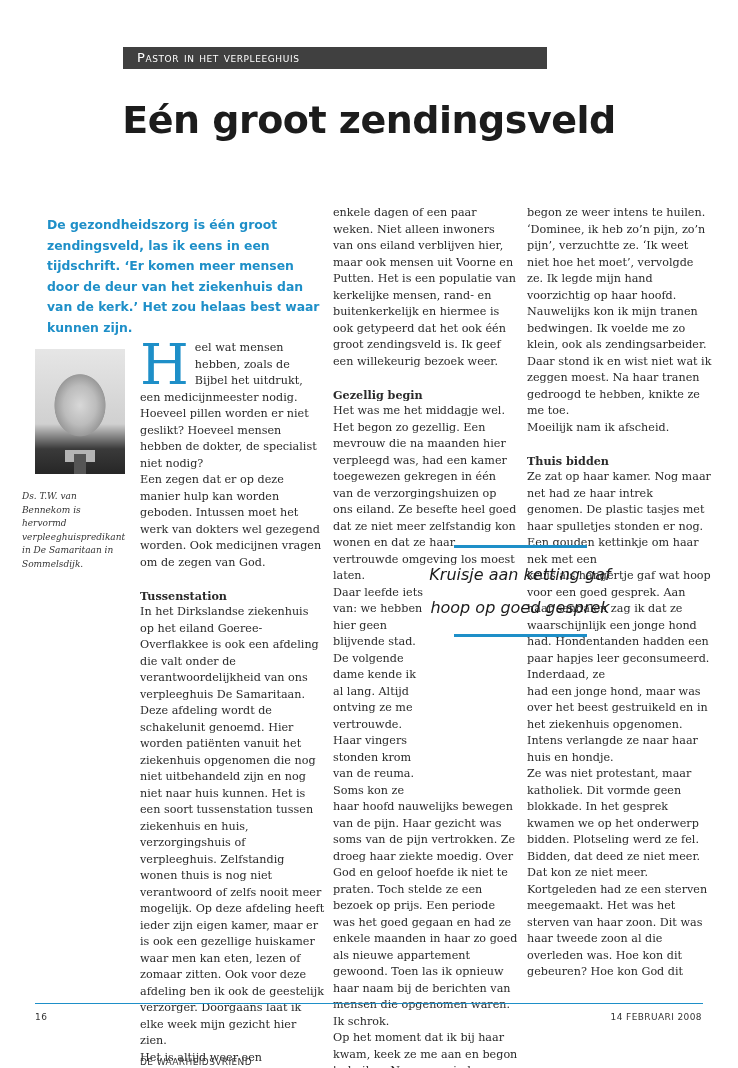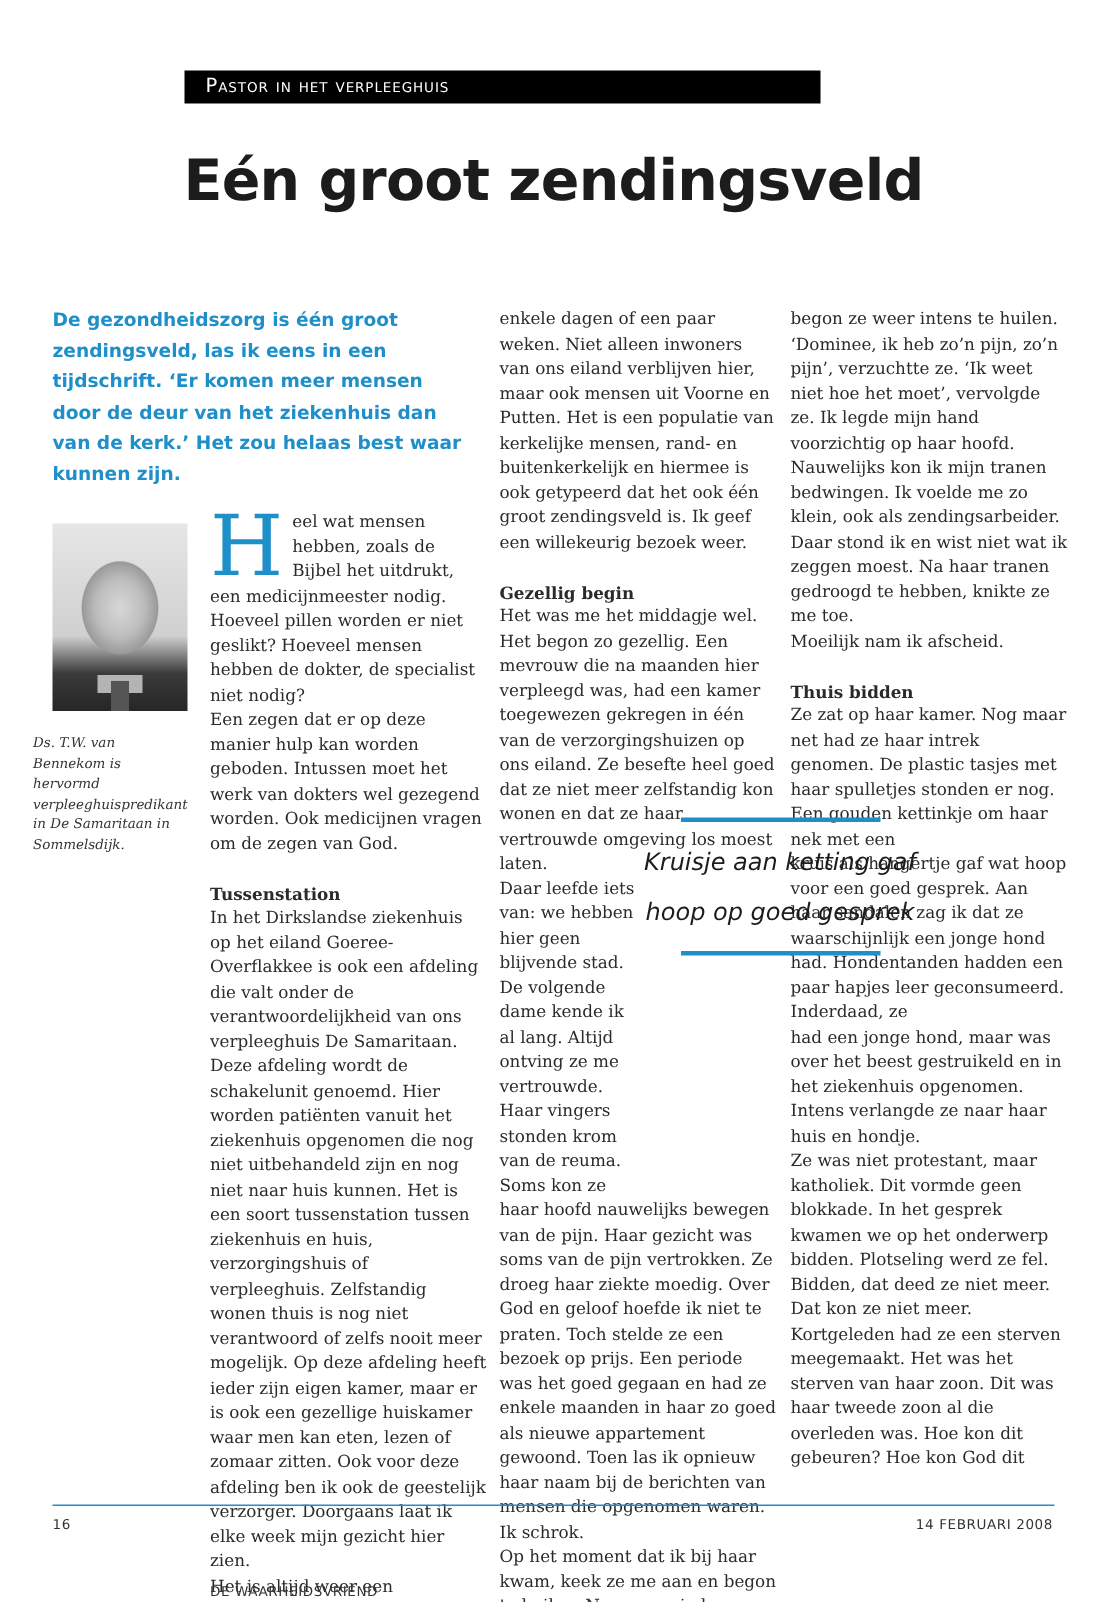--- a/index.html
+++ b/index.html
@@ -1,20 +1,20 @@
 <!DOCTYPE html>
 <html><head>
 <meta charset="utf-8">
 <style>
   html, body { margin: 0; padding: 0; background: #ffffff; }
   body { width: 738px; height: 1068px; position: relative; overflow: hidden; font-family: "DejaVu Serif", serif; color: #2a2a2a; }
-  .banner { position: absolute; left: 123px; top: 47px; width: 424px; height: 22px; background: #000000; }
+  .banner { position: absolute; left: 123px; top: 47px; width: 424px; height: 22px; background: #404040; }
   .banner span { position: absolute; left: 14px; top: 3px; color: #ffffff; font-family: "DejaVu Sans", sans-serif; font-size: 13px; letter-spacing: 0.6px; font-variant: small-caps; }
   .title { position: absolute; left: 0; width: 738px; top: 98px; text-align: center; font-family: "DejaVu Sans", sans-serif; font-weight: bold; font-size: 38px; color: #1c1c1c; letter-spacing: -0.5px; margin: 0; }
-  .lead { position: absolute; left: 35px; top: 203px; width: 280px; font-family: "DejaVu Sans", sans-serif; font-weight: bold; font-size: 12.4px; line-height: 20.5px; color: #1e8fc8; margin: 0; }
+  .lead { position: absolute; left: 35px; top: 203px; width: 280px; font-family: "DejaVu Sans", sans-serif; font-weight: bold; font-size: 12.4px; line-height: 20.5px; color: #1e8fc8; margin: 12px; }
   .photo { position: absolute; left: 35px; top: 349px; width: 90px; height: 125px; background: radial-gradient(ellipse 40% 35% at 50% 45%, #d8d8d8 0%, #bcbcbc 45%, #9a9a9a 70%, transparent 72%), linear-gradient(to bottom, #e6e6e6 0%, #d0d0d0 60%, #3a3a3a 80%, #262626 100%); }
   .photo .tie { position: absolute; left: 39px; bottom: 0; width: 12px; height: 20px; background: #555; }
   .photo .collar { position: absolute; left: 30px; bottom: 12px; width: 30px; height: 12px; background: #b4b4b4; }
   .caption { position: absolute; left: 22px; top: 490px; width: 95px; font-family: "DejaVu Serif", serif; font-style: italic; font-size: 9px; line-height: 13.5px; color: #333; margin: 0; }
   .col { position: absolute; font-size: 11.2px; line-height: 16.5px; color: #2a2a2a; }
   .col p { margin: 0; }
   .col .gap { height: 16.5px; }
   .col h3 { margin: 0; font-size: 11.2px; font-weight: bold; line-height: 16.5px; }
   .col1 { left: 140px; top: 340px; width: 185px; }
   .col2 { left: 333px; top: 205px; width: 185px; }

